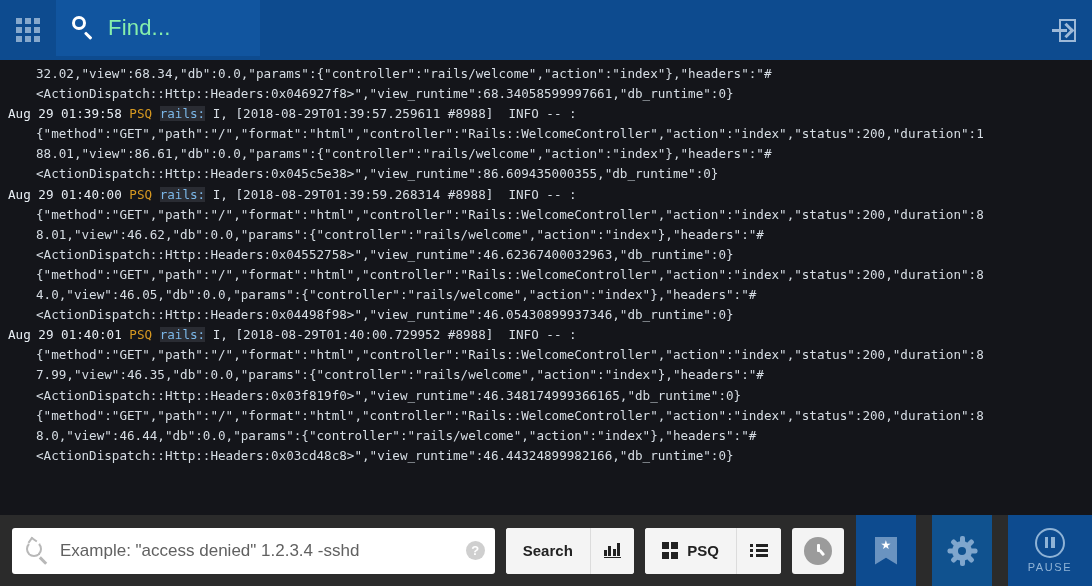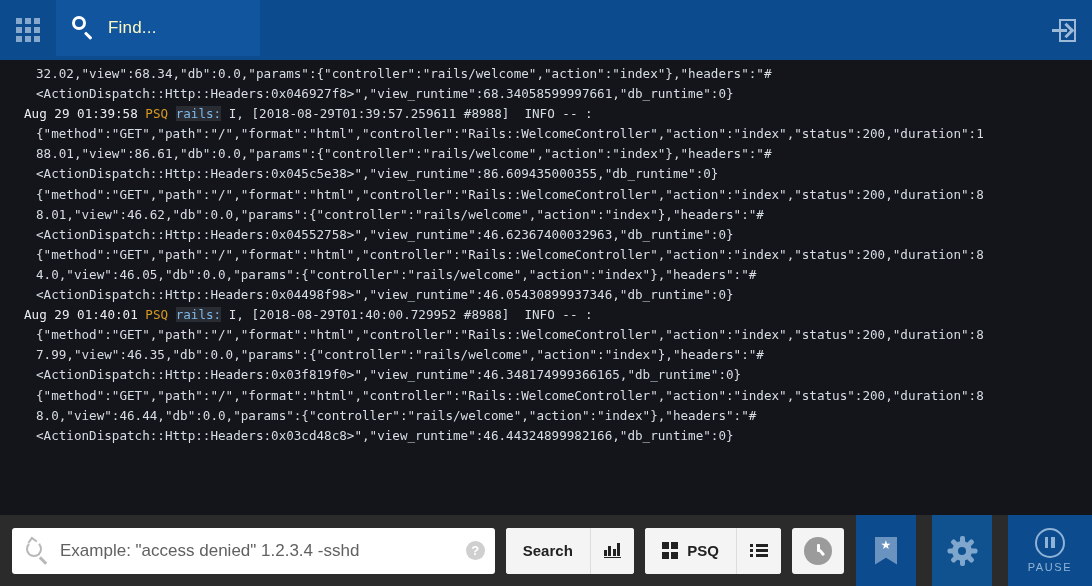--- a/index.html
+++ b/index.html
@@ -81,22 +81,22 @@
     content: "";
     position: absolute;
     left: 15px; top: 16px;
     width: 9px; height: 3px;
     background: #ffffff;
     transform: rotate(45deg);
     transform-origin: left center;
     border-radius: 1px;
   }
   .find-text {
-    color: #fef9c3;
-    font-size: 17px;
+    color: #86efac;
+    font-size: 22px;
     letter-spacing: 0.2px;
   }
   .nav-spacer { flex: 1 1 auto; }
   .nav {
     display: flex;
     align-items: stretch;
   }
   .nav-item {
     display: flex;
     align-items: center;
@@ -173,21 +173,21 @@
     font-family: "DejaVu Sans Mono", monospace;
     font-size: 12.6px;
     line-height: 20.1px;
     color: #d6dde4;
     white-space: pre;
     padding-left: 36px;
     box-sizing: border-box;
     height: 20.1px;
     overflow: hidden;
   }
-  .log-line.head { padding-left: 24px; }
+  .log-line.head { padding-left: 8px; }
   .tok-ts { color: #e8eef4; }
   .tok-host { color: #d79921; }
   .tok-prog {
     color: #7cb7e8;
     background: #2a2c33;
   }
 
   
   .bottom-bar {
     height: 71px;
@@ -507,20 +507,21 @@
     </div>
   </div>
 
   <div class="log-area" id="log-area">
       <div class="log-line">32.02,"view":68.34,"db":0.0,"params":{"controller":"rails/welcome","action":"index"},"headers":"#</div>
       <div class="log-line">&lt;ActionDispatch::Http::Headers:0x046927f8&gt;","view_runtime":68.34058599997661,"db_runtime":0}</div>
       <div class="log-line head"><span class="tok-ts">Aug 29 01:39:58 </span><span class="tok-host">PSQ</span> <span class="tok-prog">rails:</span><span> I, [2018-08-29T01:39:57.259611 #8988]  INFO -- :</span></div>
       <div class="log-line">{"method":"GET","path":"/","format":"html","controller":"Rails::WelcomeController","action":"index","status":200,"duration":1</div>
       <div class="log-line">88.01,"view":86.61,"db":0.0,"params":{"controller":"rails/welcome","action":"index"},"headers":"#</div>
       <div class="log-line">&lt;ActionDispatch::Http::Headers:0x045c5e38&gt;","view_runtime":86.609435000355,"db_runtime":0}</div>
+      <div class="log-line head"><span class="tok-ts">Aug 29 01:40:00 </span><span class="tok-host">PSQ</span> <span class="tok-prog">rails:</span><span> I, [2018-08-29T01:39:59.268314 #8988]  INFO -- :</span></div>
       <div class="log-line">{"method":"GET","path":"/","format":"html","controller":"Rails::WelcomeController","action":"index","status":200,"duration":8</div>
       <div class="log-line">8.01,"view":46.62,"db":0.0,"params":{"controller":"rails/welcome","action":"index"},"headers":"#</div>
       <div class="log-line">&lt;ActionDispatch::Http::Headers:0x04552758&gt;","view_runtime":46.62367400032963,"db_runtime":0}</div>
       <div class="log-line">{"method":"GET","path":"/","format":"html","controller":"Rails::WelcomeController","action":"index","status":200,"duration":8</div>
       <div class="log-line">4.0,"view":46.05,"db":0.0,"params":{"controller":"rails/welcome","action":"index"},"headers":"#</div>
       <div class="log-line">&lt;ActionDispatch::Http::Headers:0x04498f98&gt;","view_runtime":46.05430899937346,"db_runtime":0}</div>
       <div class="log-line head"><span class="tok-ts">Aug 29 01:40:01 </span><span class="tok-host">PSQ</span> <span class="tok-prog">rails:</span><span> I, [2018-08-29T01:40:00.729952 #8988]  INFO -- :</span></div>
       <div class="log-line">{"method":"GET","path":"/","format":"html","controller":"Rails::WelcomeController","action":"index","status":200,"duration":8</div>
       <div class="log-line">7.99,"view":46.35,"db":0.0,"params":{"controller":"rails/welcome","action":"index"},"headers":"#</div>
       <div class="log-line">&lt;ActionDispatch::Http::Headers:0x03f819f0&gt;","view_runtime":46.348174999366165,"db_runtime":0}</div>

